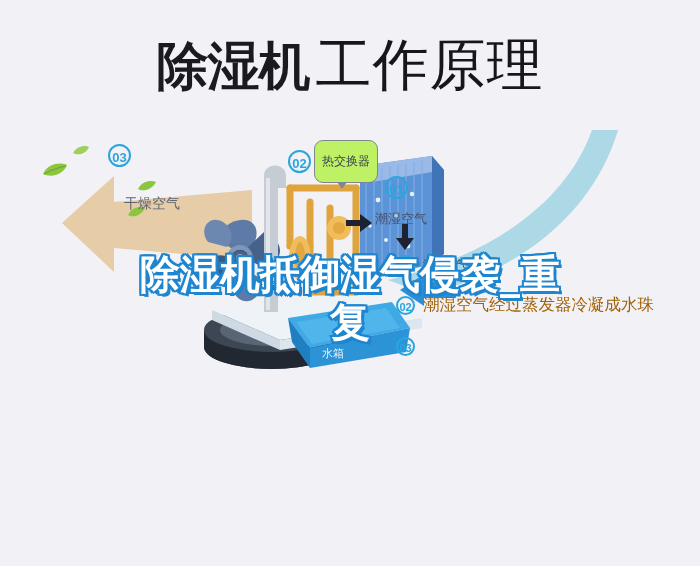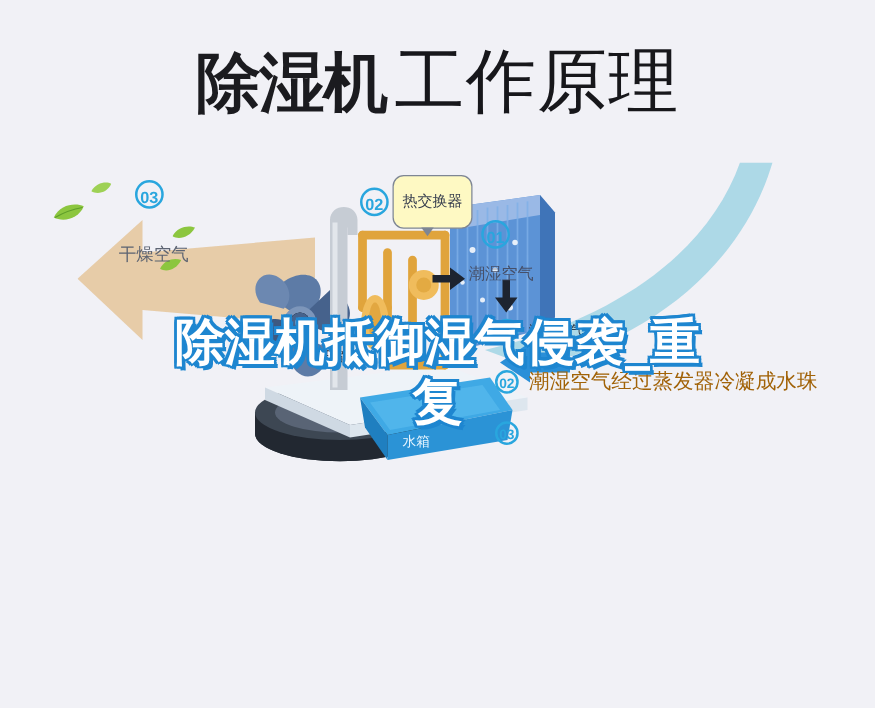--- a/index.html
+++ b/index.html
@@ -49,30 +49,30 @@
     font-size:11px;text-align:center;font-weight:bold;
     font-family:"Liberation Sans",sans-serif;box-sizing:border-box;
     background:transparent;vertical-align:middle;
   }
   .badge-lg{
     width:23px;height:23px;line-height:23px;font-size:13px;
     border-width:2px;
   }
   .bubble{
     display:inline-block;border:1.6px solid #7e8694;border-radius:9px;
-    background:#fef9c3;color:#3a4150;font-size:12px;
+    background:#bef264;color:#3a4150;font-size:12px;
     padding:12px 7px;vertical-align:middle;margin-left:3px;position:relative;
     font-family:Liberation Sans, sans-serif;
   }
   .bubble:after{
     content:"";position:absolute;left:22px;bottom:-7px;
     width:0;height:0;border-left:5px solid transparent;
     border-right:5px solid transparent;border-top:7px solid #7e8694;
   }
-  .lab-txt-dry{color:#5d6472;font-size:14px;font-family:"DejaVu Sans",sans-serif;}
+  .lab-txt-dry{color:#5d6472;font-size:14px;font-family:"DejaVu Sans",sans-serif;margin-left:29px;}
   .lab-txt-humid{color:#46506a;font-size:13px;font-family:"DejaVu Sans",sans-serif;}
   .lab-tank{color:#eaf6ff;font-size:11px;font-family:"DejaVu Sans",sans-serif;}
   .lab-comp{color:#2d3340;font-size:11px;font-family:"DejaVu Sans",sans-serif;}
 
   
   .steps{position:absolute;left:396px;top:252px;width:300px;}
   .step{display:flex;align-items:center;margin-bottom:17px;height:24px;}
   .step-txt{
     margin-left:8px;font-size:16.5px;color:#a16207;white-space:nowrap;
     font-family:"DejaVu Sans",sans-serif;

